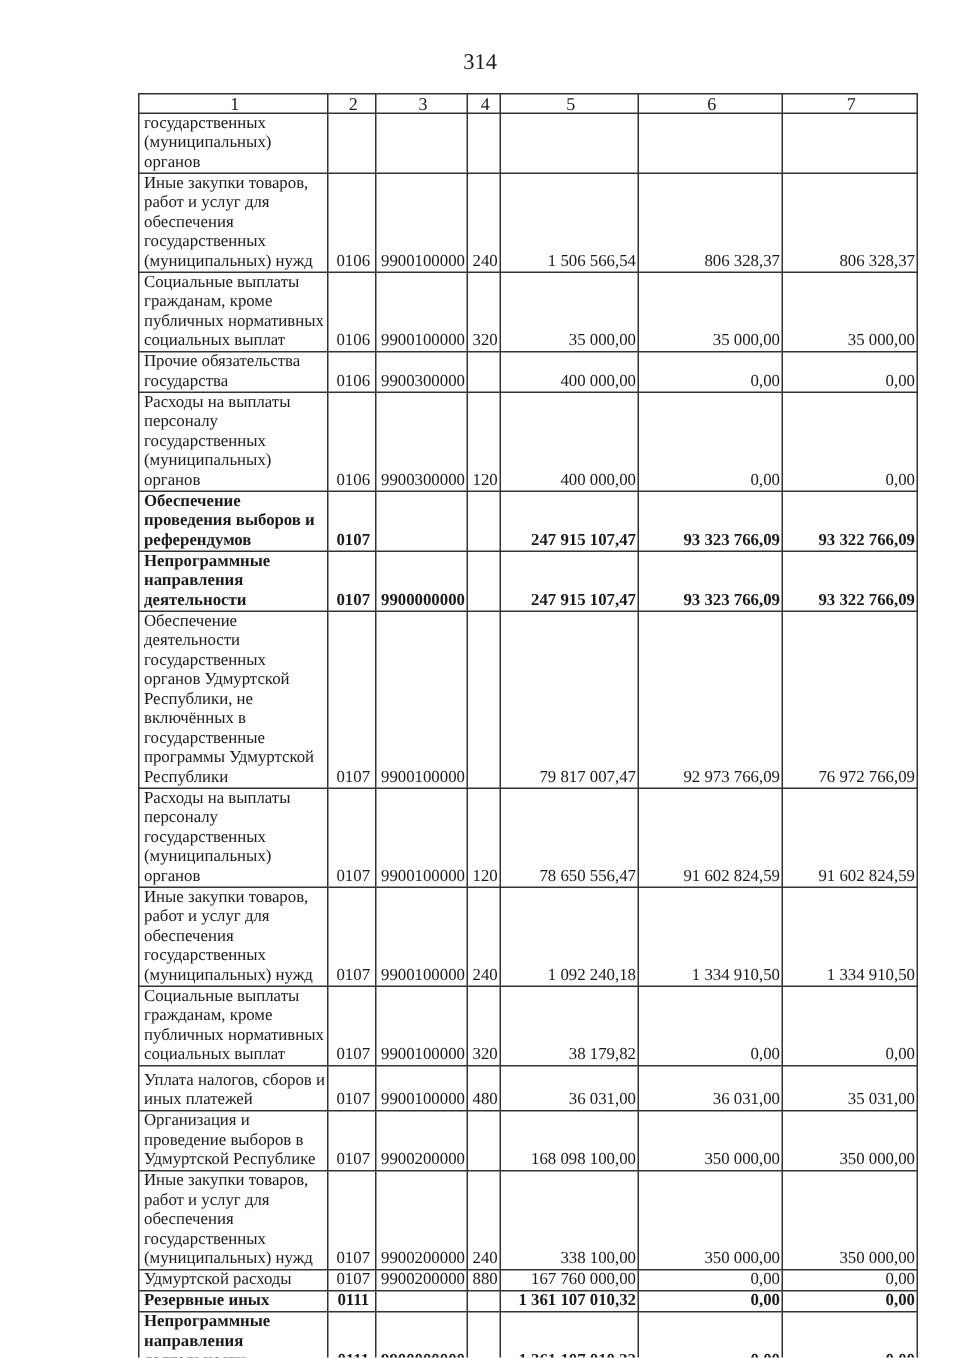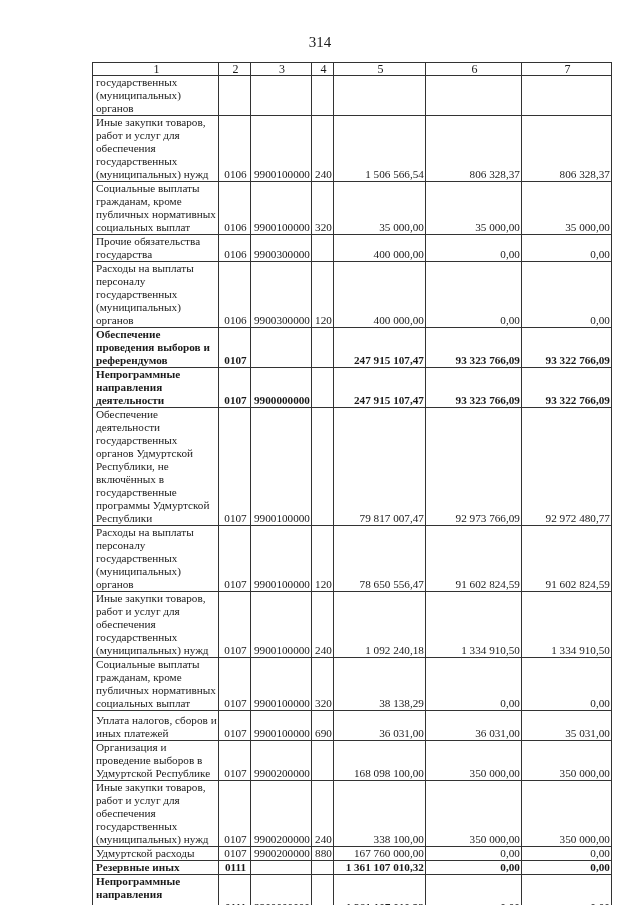--- a/index.html
+++ b/index.html
@@ -111,21 +111,21 @@
         <td class="num" style="height: 34px;">93 323 766,09</td>
         <td class="num" style="height: 34px;">93 322 766,09</td>
       </tr>
       <tr>
         <td class="name" style="height: 101px;">Обеспечение деятельности государственных органов Удмуртской Республики, не включённых в государственные программы Удмуртской Республики</td>
         <td class="code" style="height: 101px;">0107</td>
         <td class="code" style="height: 101px;">9900100000</td>
         <td class="code" style="height: 101px;"></td>
         <td class="num" style="height: 101px;">79 817 007,47</td>
         <td class="num" style="height: 101px;">92 973 766,09</td>
-        <td class="num" style="height: 101px;">92 972 480,77</td>
+        <td class="num" style="height: 101px;">76 972 766,09</td>
       </tr>
       <tr>
         <td class="name" style="height: 50px;">Расходы на выплаты персоналу государственных (муниципальных) органов</td>
         <td class="code" style="height: 50px;">0107</td>
         <td class="code" style="height: 50px;">9900100000</td>
         <td class="code" style="height: 50px;">120</td>
         <td class="num" style="height: 50px;">78 650 556,47</td>
         <td class="num" style="height: 50px;">91 602 824,59</td>
         <td class="num" style="height: 50px;">91 602 824,59</td>
       </tr>
@@ -136,29 +136,29 @@
         <td class="code" style="height: 59px;">240</td>
         <td class="num" style="height: 59px;">1 092 240,18</td>
         <td class="num" style="height: 59px;">1 334 910,50</td>
         <td class="num" style="height: 59px;">1 334 910,50</td>
       </tr>
       <tr>
         <td class="name" style="height: 50px;">Социальные выплаты гражданам, кроме публичных нормативных социальных выплат</td>
         <td class="code" style="height: 50px;">0107</td>
         <td class="code" style="height: 50px;">9900100000</td>
         <td class="code" style="height: 50px;">320</td>
-        <td class="num" style="height: 50px;">38 138,29</td>
+        <td class="num" style="height: 50px;">38 179,82</td>
         <td class="num" style="height: 50px;">0,00</td>
         <td class="num" style="height: 50px;">0,00</td>
       </tr>
       <tr>
         <td class="name" style="height: 29px;">Уплата налогов, сборов и иных платежей</td>
         <td class="code" style="height: 29px;">0107</td>
         <td class="code" style="height: 29px;">9900100000</td>
-        <td class="code" style="height: 29px;">690</td>
+        <td class="code" style="height: 29px;">480</td>
         <td class="num" style="height: 29px;">36 031,00</td>
         <td class="num" style="height: 29px;">36 031,00</td>
         <td class="num" style="height: 29px;">35 031,00</td>
       </tr>
       <tr>
         <td class="name" style="height: 32px;">Организация и проведение выборов в Удмуртской Республике</td>
         <td class="code" style="height: 32px;">0107</td>
         <td class="code" style="height: 32px;">9900200000</td>
         <td class="code" style="height: 32px;"></td>
         <td class="num" style="height: 32px;">168 098 100,00</td>

